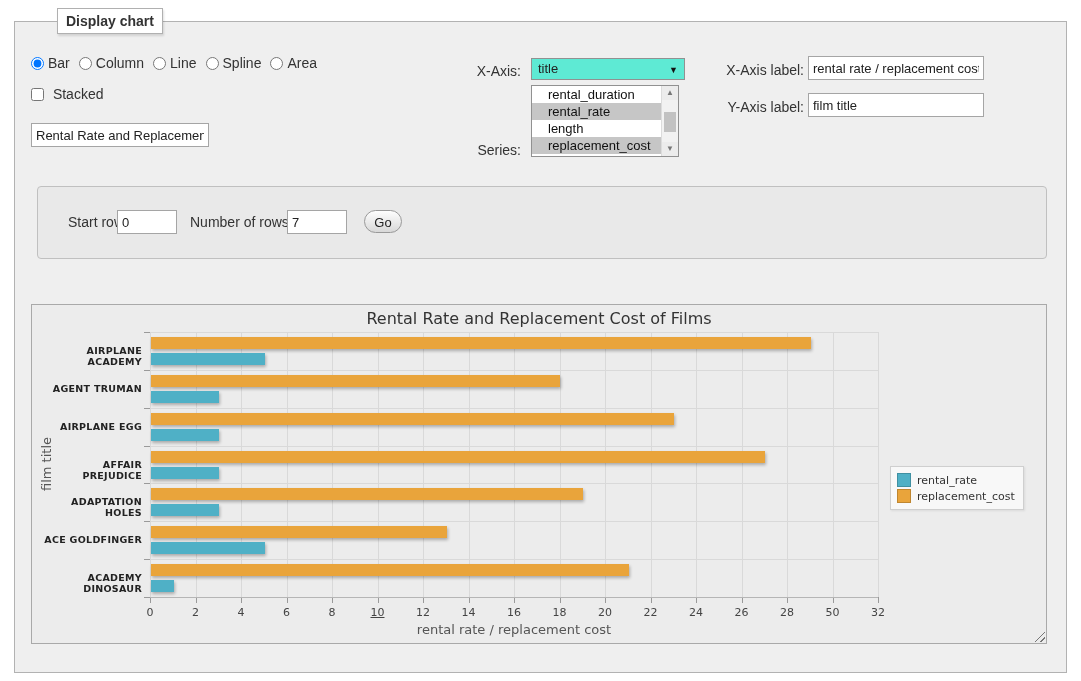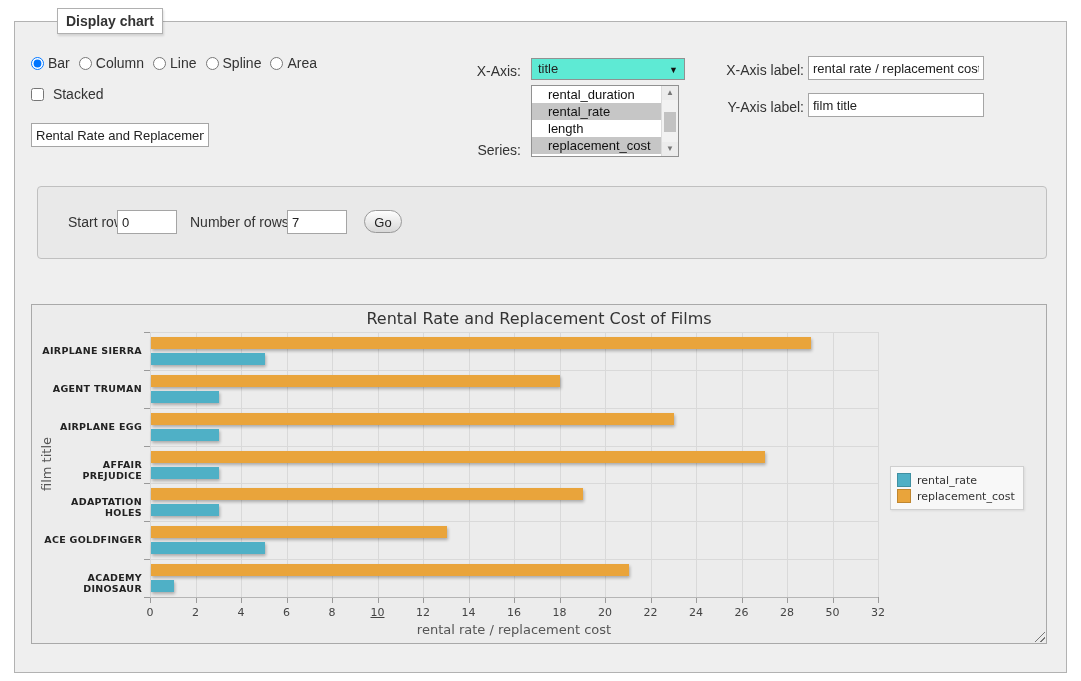--- a/index.html
+++ b/index.html
@@ -179,21 +179,21 @@
       <div class="y-tick" style="left: 112px; top: 140.571px;"></div>
       <div class="gridline-h" style="left: 118px; top: 178.429px; width: 728px;"></div>
       <div class="y-tick" style="left: 112px; top: 178.429px;"></div>
       <div class="gridline-h" style="left: 118px; top: 216.286px; width: 728px;"></div>
       <div class="y-tick" style="left: 112px; top: 216.286px;"></div>
       <div class="gridline-h" style="left: 118px; top: 254.143px; width: 728px;"></div>
       <div class="y-tick" style="left: 112px; top: 254.143px;"></div>
       <div class="gridline-h" style="left: 118px; top: 292px; width: 728px;"></div>
       <div class="y-tick" style="left: 112px; top: 292px;"></div>
       <div class="axis-line" style="left: 118px; top: 292px; width: 728px;"></div>
-      <div class="cat-label" style="left: 8px; top: 39.9286px;">AIRPLANE SIERRA</div>
+      <div class="cat-label" style="left: 8px; top: 39.9286px;">AIRPLANE ACADEMY</div>
       <div class="bar" style="left: 119px; top: 32px; width: 659.522px; background: rgb(233, 164, 59);"></div>
       <div class="bar" style="left: 119px; top: 48px; width: 113.522px; background: rgb(79, 176, 198);"></div>
       <div class="cat-label" style="left: 8px; top: 77.7857px;">AGENT TRUMAN</div>
       <div class="bar" style="left: 119px; top: 69.8571px; width: 409.272px; background: rgb(233, 164, 59);"></div>
       <div class="bar" style="left: 119px; top: 85.8571px; width: 68.0225px; background: rgb(79, 176, 198);"></div>
       <div class="cat-label" style="left: 8px; top: 115.643px;">AIRPLANE EGG</div>
       <div class="bar" style="left: 119px; top: 107.714px; width: 523.022px; background: rgb(233, 164, 59);"></div>
       <div class="bar" style="left: 119px; top: 123.714px; width: 68.0225px; background: rgb(79, 176, 198);"></div>
       <div class="cat-label" style="left: 8px; top: 153.5px;">AFFAIR PREJUDICE</div>
       <div class="bar" style="left: 119px; top: 145.571px; width: 614.022px; background: rgb(233, 164, 59);"></div>

